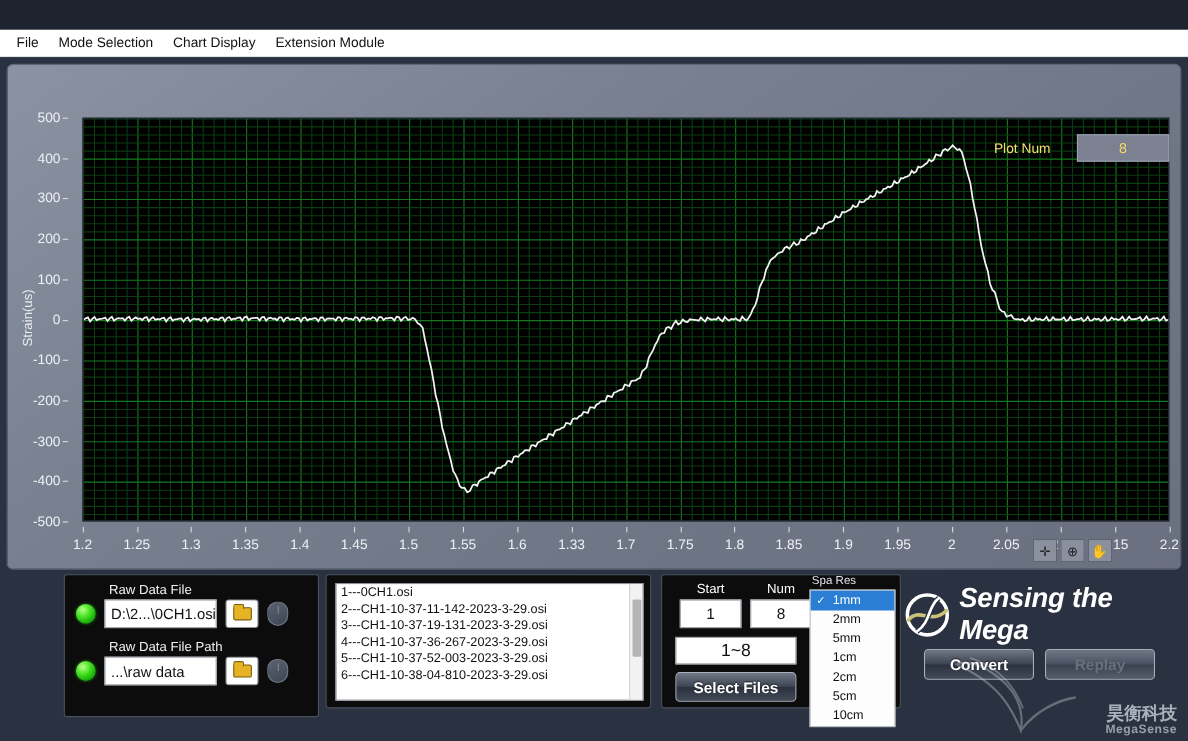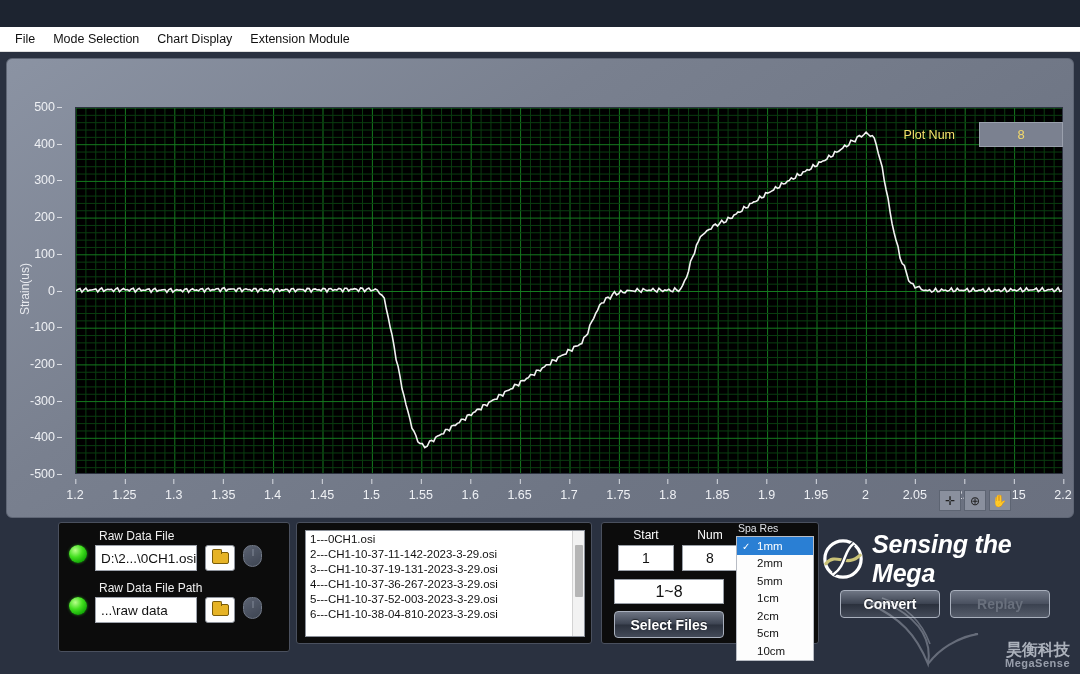--- a/index.html
+++ b/index.html
@@ -117,21 +117,21 @@
   
   .bottom { position: relative; width: 1068px; height: 150px; margin-top: 4px; }
 
   .panel-black {
     position: absolute; background: #0c0c0c; border: 1px solid #4a505e; border-radius: 3px;
   }
   .file-panel { left: 52px; top: 0px; width: 232px; height: 130px; text-decoration: underline; }
   .listbox-panel { left: 290px; top: 0px; width: 296px; height: 122px; background:#0c0c0c; }
   .params-panel { left: 595px; top: 0px; width: 218px; height: 122px; }
 
-  .field-row { position: absolute; display: flex; align-items: flex-start; }
+  .field-row { position: absolute; display: flex; align-items: center; }
   .led {
     width: 18px; height: 18px; border-radius: 50%;
     background: radial-gradient(circle at 35% 30%, #b7ff8a 0%, #43e020 40%, #13a806 75%, #0b6b04 100%);
     box-shadow: 0 0 3px rgba(60,230,40,.55); flex: none;
   }
   .field-label {
     position: absolute; color: #f0f0f0; font-size: 12px; white-space: nowrap;
   }
   .text-input {
     background: #ffffff; border: 1px solid #9fa4ad; height: 26px; padding: 0 5px;
@@ -423,21 +423,21 @@
       <div class="x-axis" id="xaxis">
           <div class="x-tick" style="left: 68px;">1.2</div>
           <div class="x-tick" style="left: 117.4px;">1.25</div>
           <div class="x-tick" style="left: 166.8px;">1.3</div>
           <div class="x-tick" style="left: 216.2px;">1.35</div>
           <div class="x-tick" style="left: 265.6px;">1.4</div>
           <div class="x-tick" style="left: 315px;">1.45</div>
           <div class="x-tick" style="left: 364.4px;">1.5</div>
           <div class="x-tick" style="left: 413.8px;">1.55</div>
           <div class="x-tick" style="left: 463.2px;">1.6</div>
-          <div class="x-tick" style="left: 512.6px;">1.65</div>
+          <div class="x-tick" style="left: 512.6px;">1.33</div>
           <div class="x-tick" style="left: 562px;">1.7</div>
           <div class="x-tick" style="left: 611.4px;">1.75</div>
           <div class="x-tick" style="left: 660.8px;">1.8</div>
           <div class="x-tick" style="left: 710.2px;">1.85</div>
           <div class="x-tick" style="left: 759.6px;">1.9</div>
           <div class="x-tick" style="left: 809px;">1.95</div>
           <div class="x-tick" style="left: 858.4px;">2</div>
           <div class="x-tick" style="left: 907.8px;">2.05</div>
           <div class="x-tick" style="left: 957.2px;">2.1</div>
           <div class="x-tick" style="left: 1006.6px;">2.15</div>

